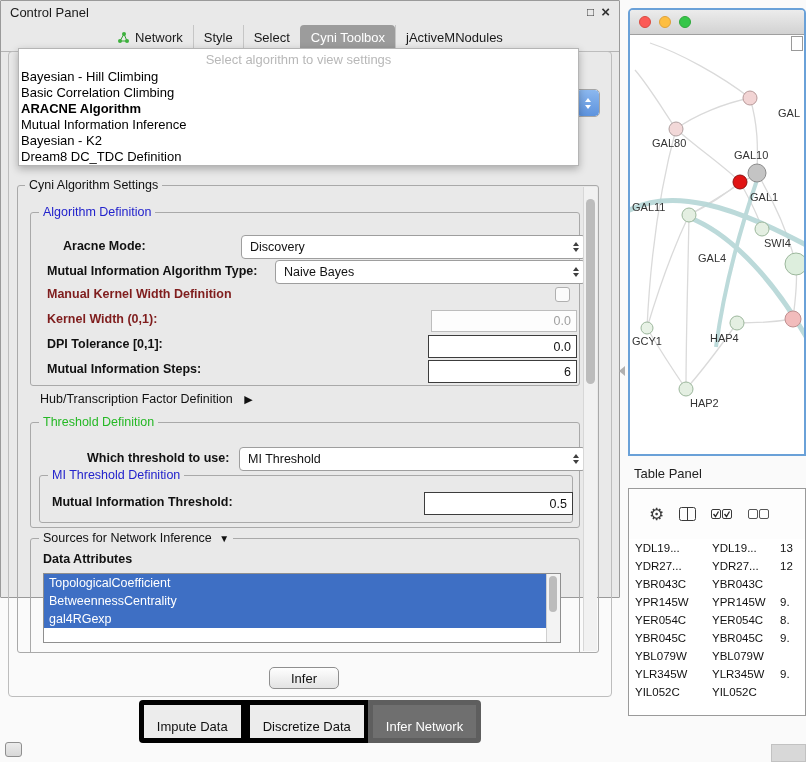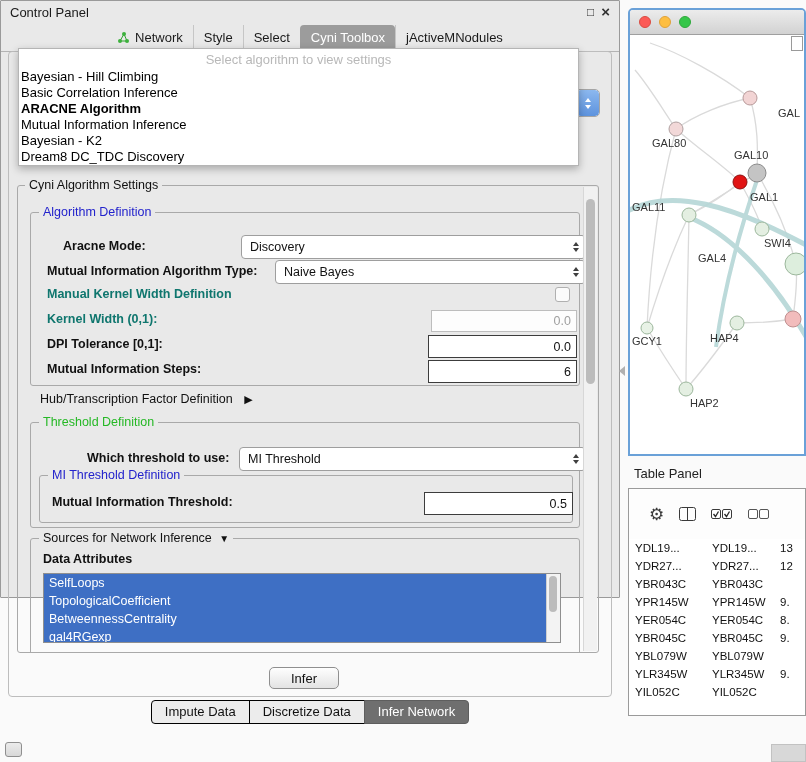--- a/index.html
+++ b/index.html
@@ -42,21 +42,21 @@
   .popup-item.selected{font-weight:bold;}
 
   
   .tbox{position:absolute;border:1px solid #a9a9a9;border-radius:3px;box-sizing:border-box;}
   .box-title{position:absolute;top:-8px;left:8px;background:#e9e9e9;padding:0 4px;
     font-size:12.5px;color:#111;white-space:nowrap;z-index:2;}
   .box-title.blue{color:#2222cc;}
   .box-title.green{color:#25b825;}
 
   .flabel{position:absolute;font-size:12.5px;font-weight:bold;color:#111;white-space:nowrap;}
-  .flabel.dim{color:#0f766e;}
+  .flabel.dim{color:#7f1d1d;}
   .plain{font-weight:normal;}
 
   .combo{position:absolute;background:#fff;border:1px solid #9e9e9e;border-radius:4px;
     display:flex;align-items:center;padding:0 6px 0 8px;font-size:12.5px;color:#111;}
   .combo .val{flex:1;}
   .arrows{display:flex;flex-direction:column;gap:2px;margin-left:6px;}
   .arr-up{width:0;height:0;border-left:3.5px solid transparent;border-right:3.5px solid transparent;border-bottom:4.5px solid #3f3f3f;}
   .arr-dn{width:0;height:0;border-left:3.5px solid transparent;border-right:3.5px solid transparent;border-top:4.5px solid #3f3f3f;}
 
   .tfield{position:absolute;background:#fff;border:1px solid #3c3c3c;display:flex;align-items:center;
@@ -73,21 +73,21 @@
   .attr-list{position:absolute;background:#fff;border:1px solid #8f8f8f;overflow:hidden;}
   .attr-item{height:18px;line-height:18px;background:#3e6fc4;color:#fff;font-size:12.5px;
     padding-left:5px;width:calc(100% - 13px);box-sizing:border-box;white-space:nowrap;}
   .list-sb{position:absolute;right:0;top:0;bottom:0;width:13px;background:#f3f3f3;border-left:1px solid #d0d0d0;}
   .list-sb .sb-thumb2{position:absolute;left:2px;top:2px;width:8px;height:36px;background:#bcbcbc;border-radius:4px;}
 
   .apply-btn{left:268px;top:666px;width:70px;height:22px;border:1px solid #8f8f8f;border-radius:5px;
     background:linear-gradient(#fefefe,#e3e3e3);font-size:13px;display:flex;align-items:center;justify-content:center;}
 
   .bottom-tabs{left:0;top:699px;width:100%;display:flex;justify-content:center;}
-  .btab{font-size:13px;padding:3px 13px 4px;background:#ececec;border:1px solid #000000;margin-left:-1px;white-space:nowrap;}
+  .btab{font-size:13px;padding:14px 13px 4px;background:#ececec;border:5px solid #000000;margin-left:-1px;white-space:nowrap;}
   .btab:first-child{border-radius:4px 0 0 4px;margin-left:0;}
   .btab:last-child{border-radius:0 4px 4px 0;}
   .btab.active{background:#6f6f6f;color:#fff;border-color:#5e5e5e;}
 
   .splitter{left:619px;top:366px;width:0;height:0;border-top:5px solid transparent;
     border-bottom:5px solid transparent;border-right:6px solid #b0b0b0;}
 
   
   #network-window{left:628px;top:8px;width:178px;height:448px;background:#fff;
     border:2px solid #6aa1d8;border-radius:5px 5px 0 0;overflow:hidden;}
@@ -161,25 +161,25 @@
   <div class="abs combo-fragment">
     <div class="blue-stepper">
       <div class="wtri-up"></div>
         <div class="wtri-dn"></div>
     </div>
   </div>
 
   <div class="abs popup">
     <div class="popup-header">Select algorithm to view settings</div>
     <div class="popup-item">Bayesian - Hill Climbing</div>
-    <div class="popup-item">Basic Correlation Inference</div>
+    <div class="popup-item">Basic Correlation Climbing</div>
     <div class="popup-item selected">ARACNE Algorithm</div>
     <div class="popup-item">Mutual Information Inference</div>
     <div class="popup-item">Bayesian - K2</div>
-    <div class="popup-item">Dream8 DC_TDC Discovery</div>
+    <div class="popup-item">Dream8 DC_TDC Definition</div>
   </div>
 
   <span class="abs settings-title">Cyni Algorithm Settings</span>
   <div class="abs settings-box">
 
     <div class="tbox" style="left:12px;top:26px;width:550px;height:174px;">
       <span class="box-title blue">Algorithm Definition</span>
 
       <span class="flabel" style="left:32px;top:22px;line-height:22px;">Aracne Mode:</span>
       <div class="combo" style="left:210px;top:22px;width:329px;height:22px;">
@@ -236,21 +236,20 @@
       </div>
     </div>
 
     <div class="tbox" style="left:12px;top:352px;width:550px;height:130px;">
       <span class="box-title">
         <span>Sources for Network Inference</span>
         <span style="font-size:10px;margin-left:4px;">▼</span>
       </span>
       <span class="flabel" style="left:12px;top:12px;line-height:16px;">Data Attributes</span>
       <div class="attr-list" style="left:12px;top:34px;width:516px;height:68px;">
-        <div class="attr-item">SelfLoops</div>
         <div class="attr-item">TopologicalCoefficient</div>
         <div class="attr-item">BetweennessCentrality</div>
         <div class="attr-item">gal4RGexp</div>
         <div class="list-sb">
             <div class="sb-thumb2"></div>
           </div>
       </div>
     </div>
 
     <div class="sb-track"></div>

